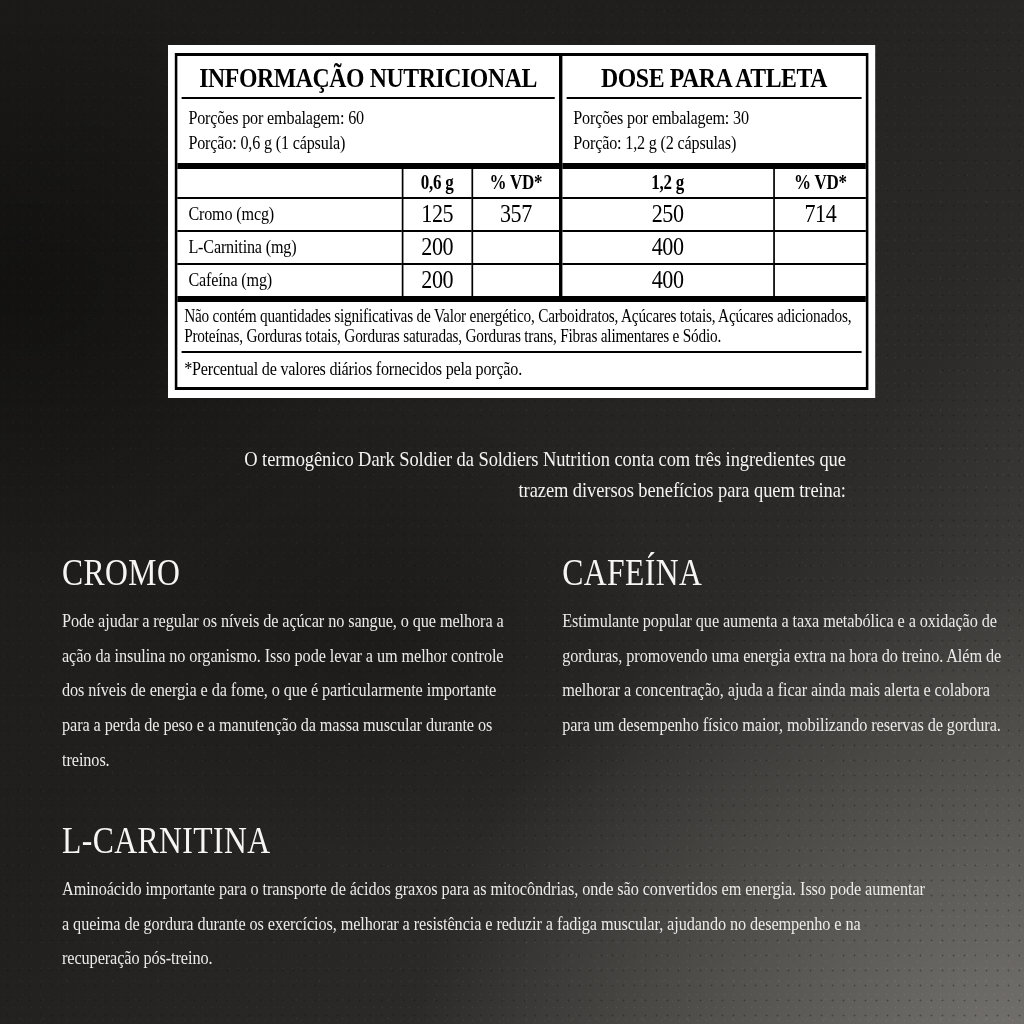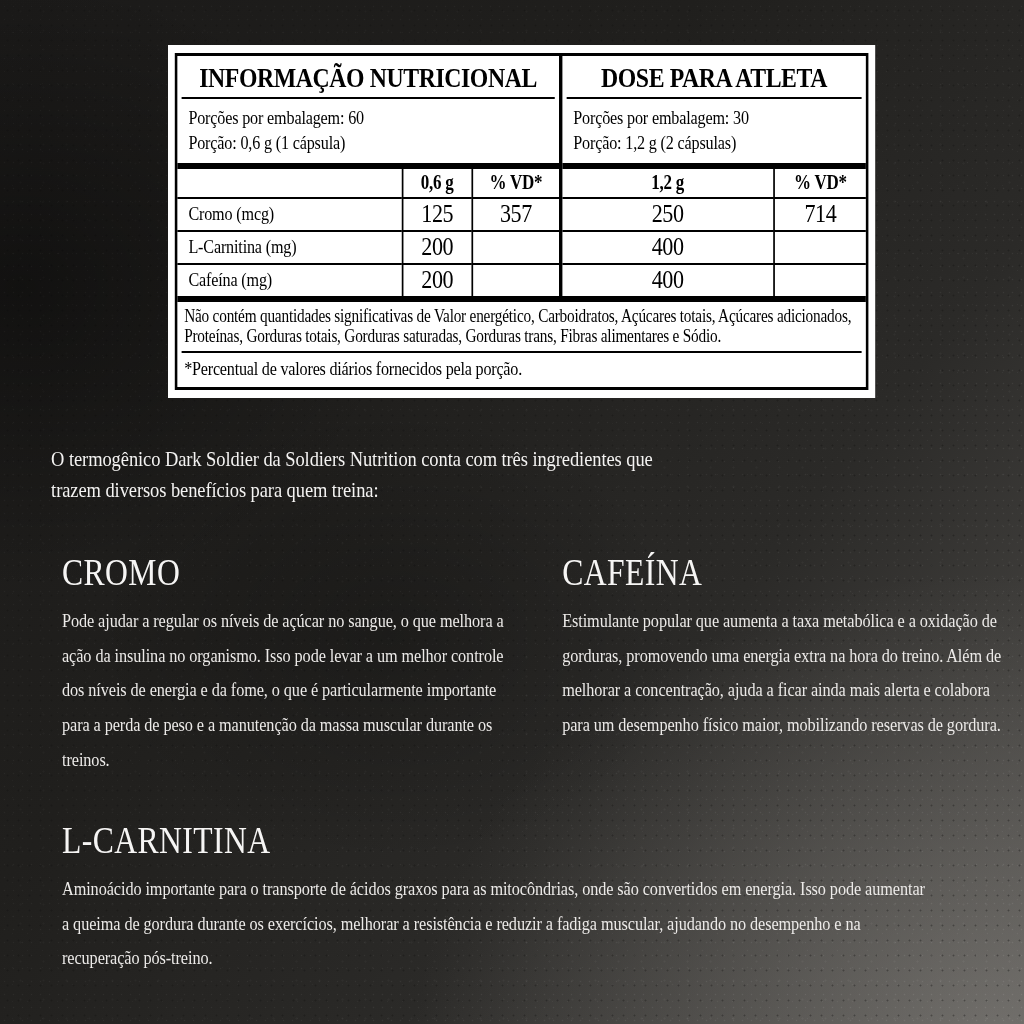--- a/index.html
+++ b/index.html
@@ -52,21 +52,21 @@
   .c.hd { min-height:28px; font-weight:bold; font-size:20px; letter-spacing:-.3px; }
   .c.lab { justify-content:flex-start; padding-left:13px; font-size:19px; letter-spacing:-.2px; }
   .c.bl { border-left:2px solid #000; }
   .c.num { font-size:26px; letter-spacing:-.5px; }
   .c.last { border-bottom:none; }
   .fn1 { font-size:18px; line-height:1.12; letter-spacing:-.25px; padding:4px 8px 5px; }
   .fn2 { font-size:19px; letter-spacing:-.25px; padding:5px 8px 7px; }
 
   
   .intro {
-    position:absolute; top:444px; left:0; width:897px; text-align:left;
+    position:absolute; top:444px; left:0; width:897px; text-align:right;
     color:#f4f3f2; margin:0;
   }
   .intro > span {
     display:inline-block; transform:scaleX(.86); transform-origin:50% 0;
     width:730px; font-size:21.5px; line-height:1.42; letter-spacing:-.1px;
   }
   .two-col {
     position:absolute; left:62px; top:552px; width:1108px;
     transform:scaleX(.855); transform-origin:0 0;
     display:flex; gap:62px;

